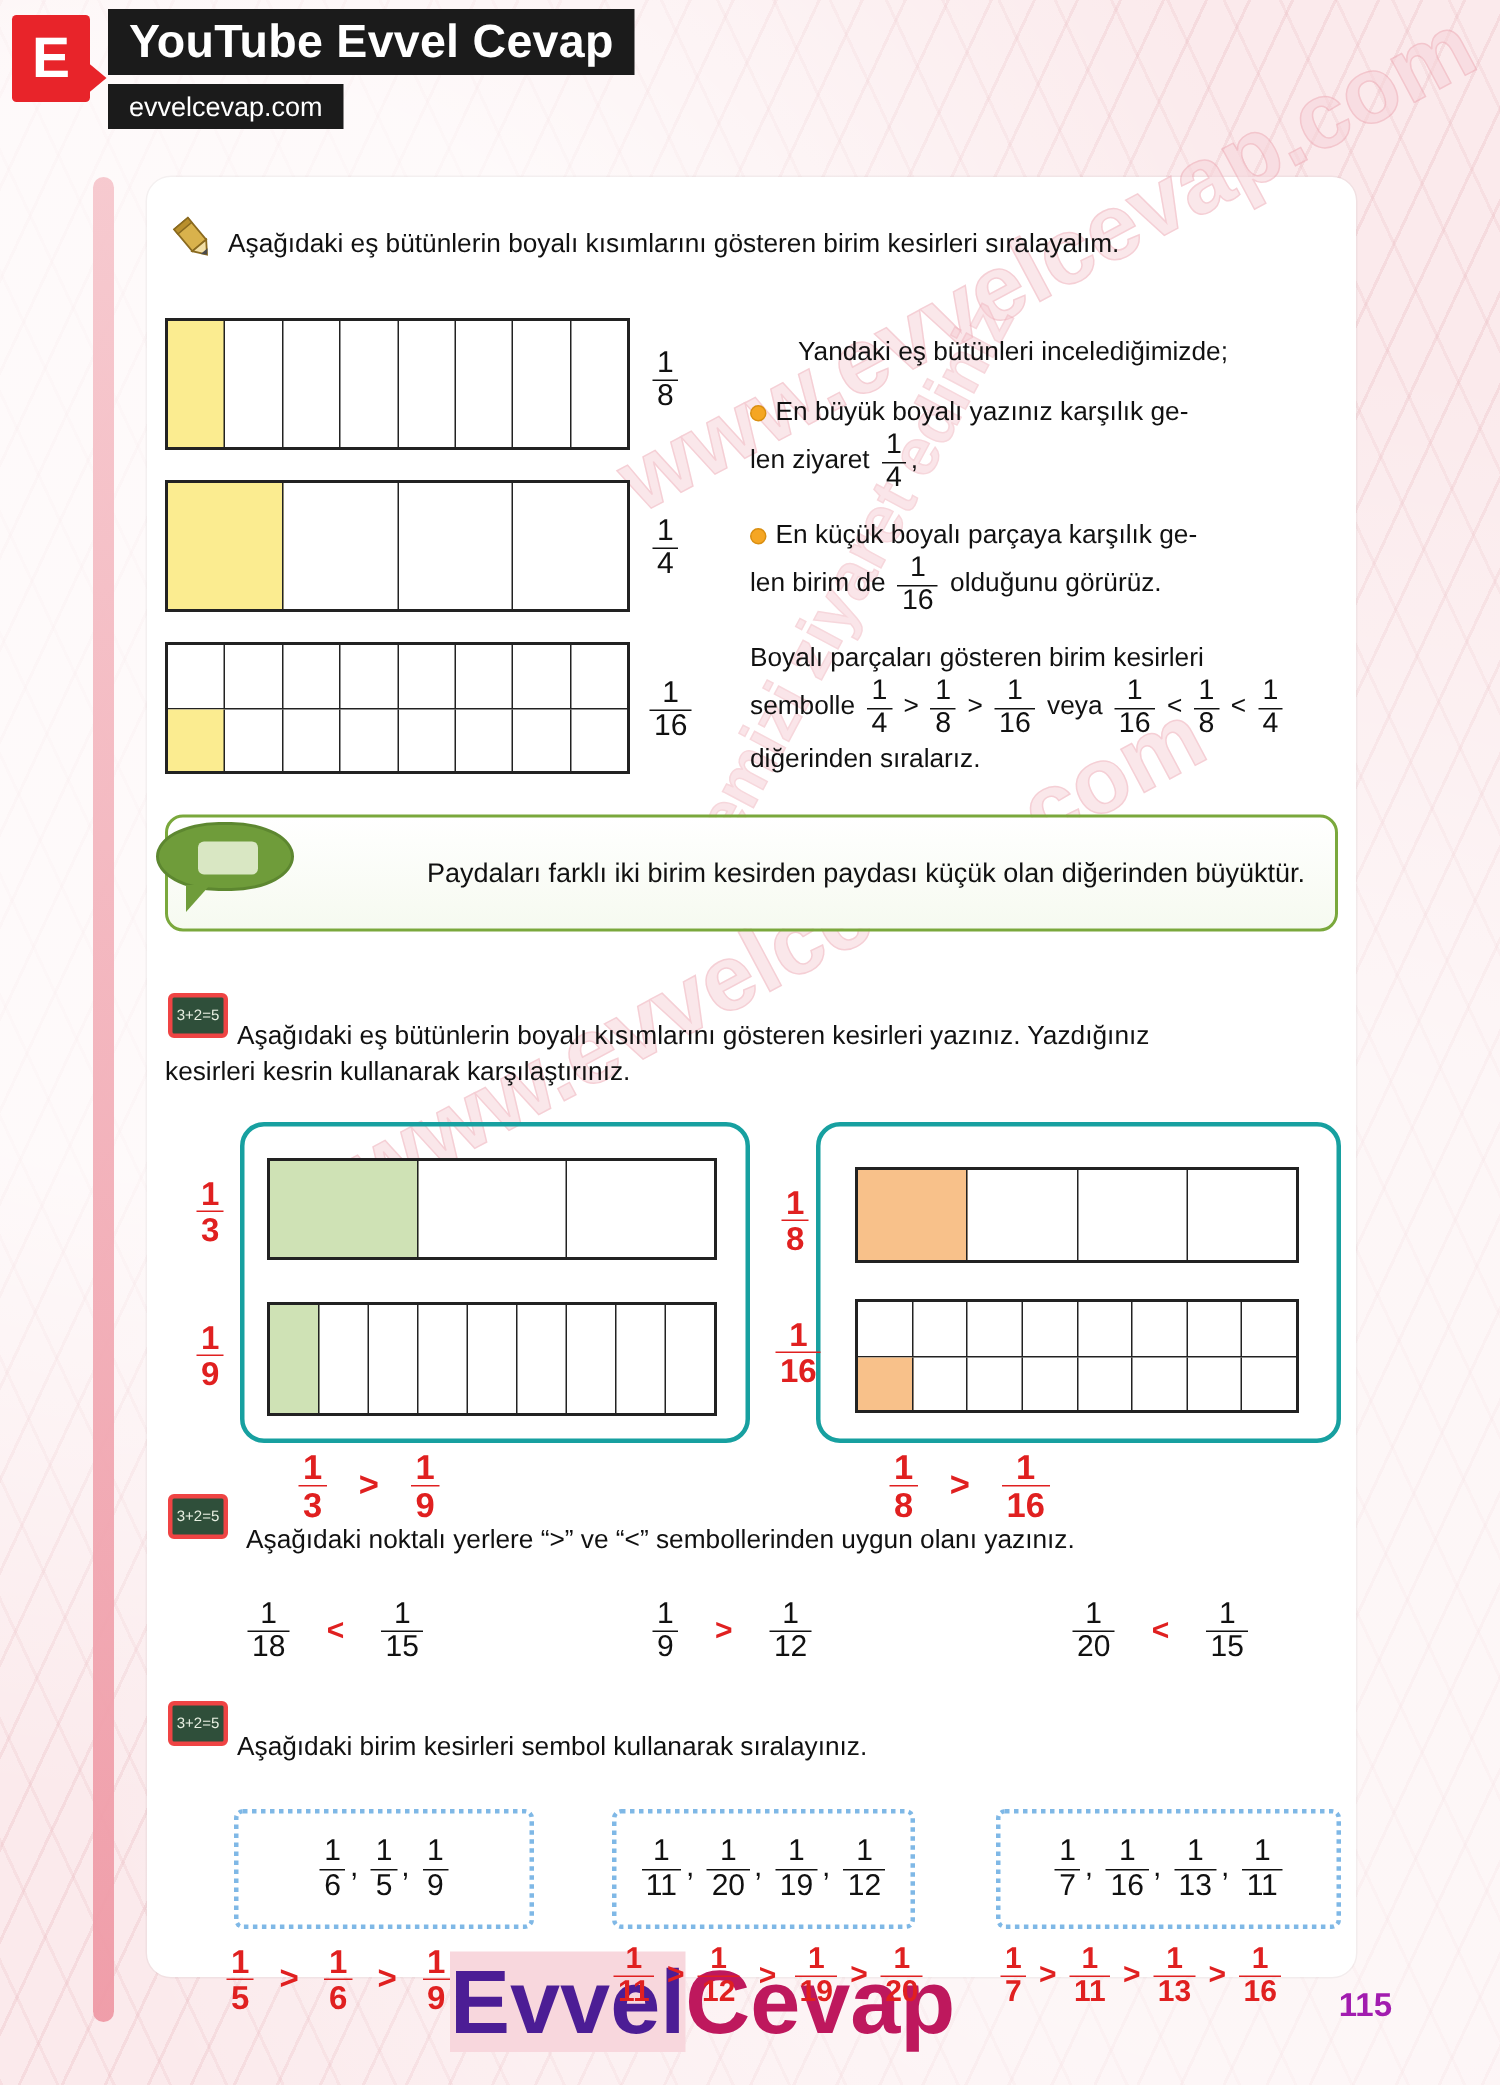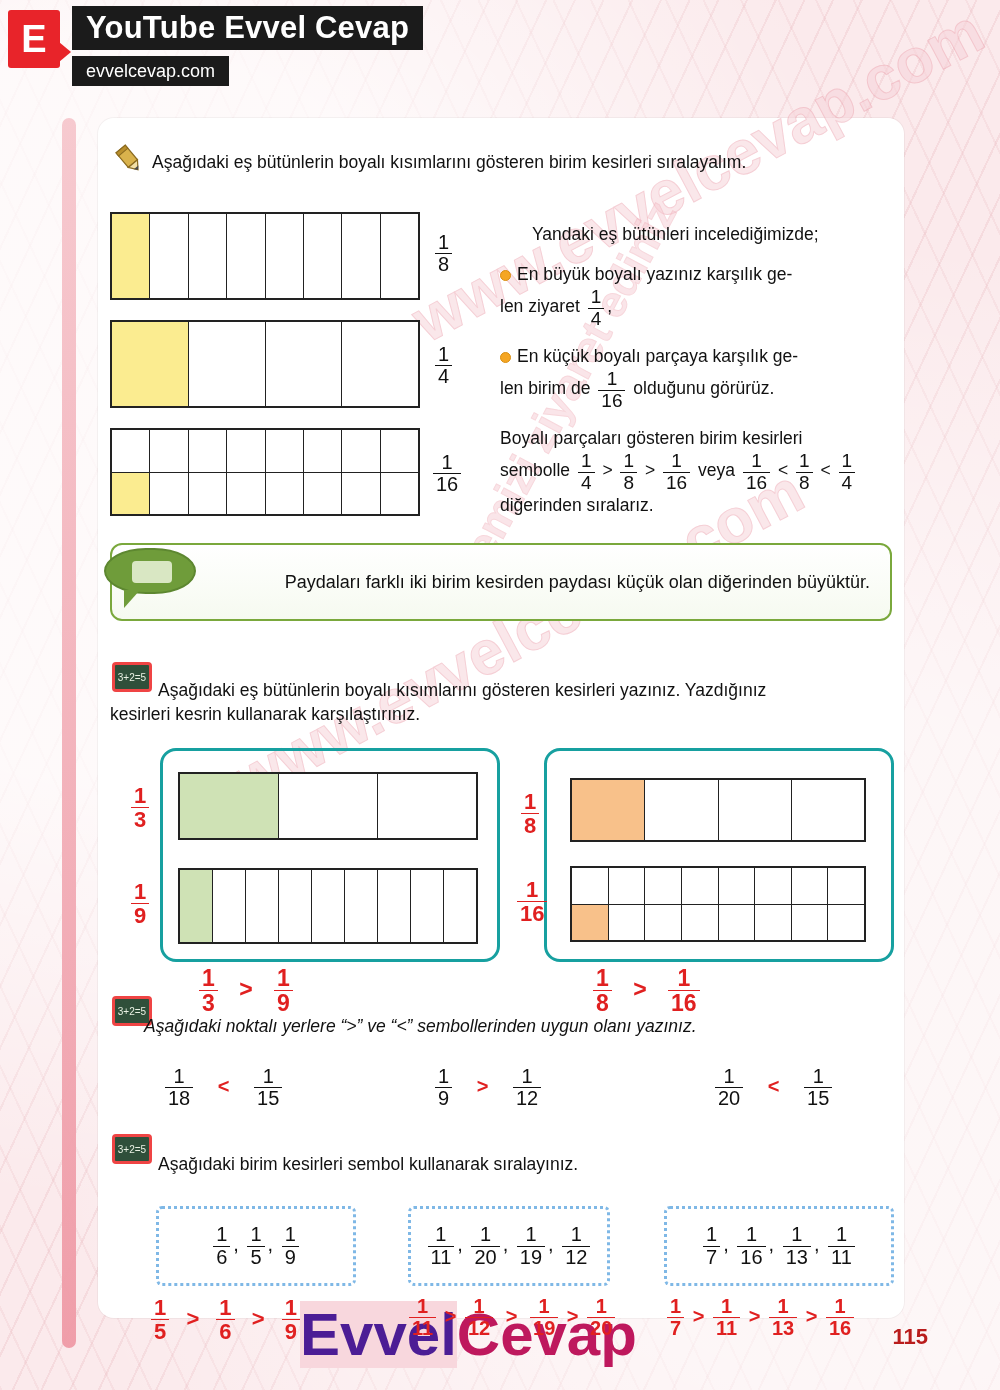--- a/index.html
+++ b/index.html
@@ -121,21 +121,21 @@
   .pencil{
     position:absolute; width:34px; height:34px;
   }
   
   .teal-box{ position:absolute; border:3px solid #17a0a0; border-radius:16px; }
   
   .dot-box{ position:absolute; border:3px dotted #7fb8e6; border-radius:6px; background:#fff;
             display:flex; align-items:center; justify-content:center; }
   .bullet{ display:inline-block; width:11px; height:11px; border-radius:50%;
            background:#f5a623; border:1px solid #d98e10; margin-right:6px; vertical-align:middle;}
-  .pageno{ position:absolute; right:72px; bottom:40px; font-size:22px; font-weight:bold; color:#b91c1c; }
+  .pageno{ position:absolute; right:72px; bottom:40px; font-size:22px; font-weight:bold; color:#a21caf; }
 </style>
 </head>
 <body>
 
 <div class="page-bg"></div>
 <div class="left-rail"></div>
 <div class="white-sheet"></div>
 
 <div class="brand-badge">E</div>
 <div class="brand-title">YouTube Evvel Cevap</div>
@@ -378,21 +378,21 @@
   <span style="margin:0 12px;">&gt;</span>
   <span class="frac">
       <span class="n">1</span>
       <span class="d">16</span>
     </span>
 </div>
 
 <div class="board" style="left:112px; top:996px;">
     <span>3+2=5</span>
   </div>
-<div class="txt" style="left:144px; top:1014px; width:740px;font-style:italic;">Aşağıdaki noktalı yerlere “&gt;” ve “&lt;” sembollerinden uygun olanı yazınız.</div>
+<div class="txt" style="left:164px; top:1014px; width:740px;">Aşağıdaki noktalı yerlere “&gt;” ve “&lt;” sembollerinden uygun olanı yazınız.</div>
 
 <div class="txt" style="left:162px; top:1066px; font-size:20px;">
   <span class="frac">
       <span class="n">1</span>
       <span class="d">18</span>
     </span>
   <span class="red bold" style="margin:0 16px;">&lt;</span>
   <span class="frac">
       <span class="n">1</span>
       <span class="d">15</span>

